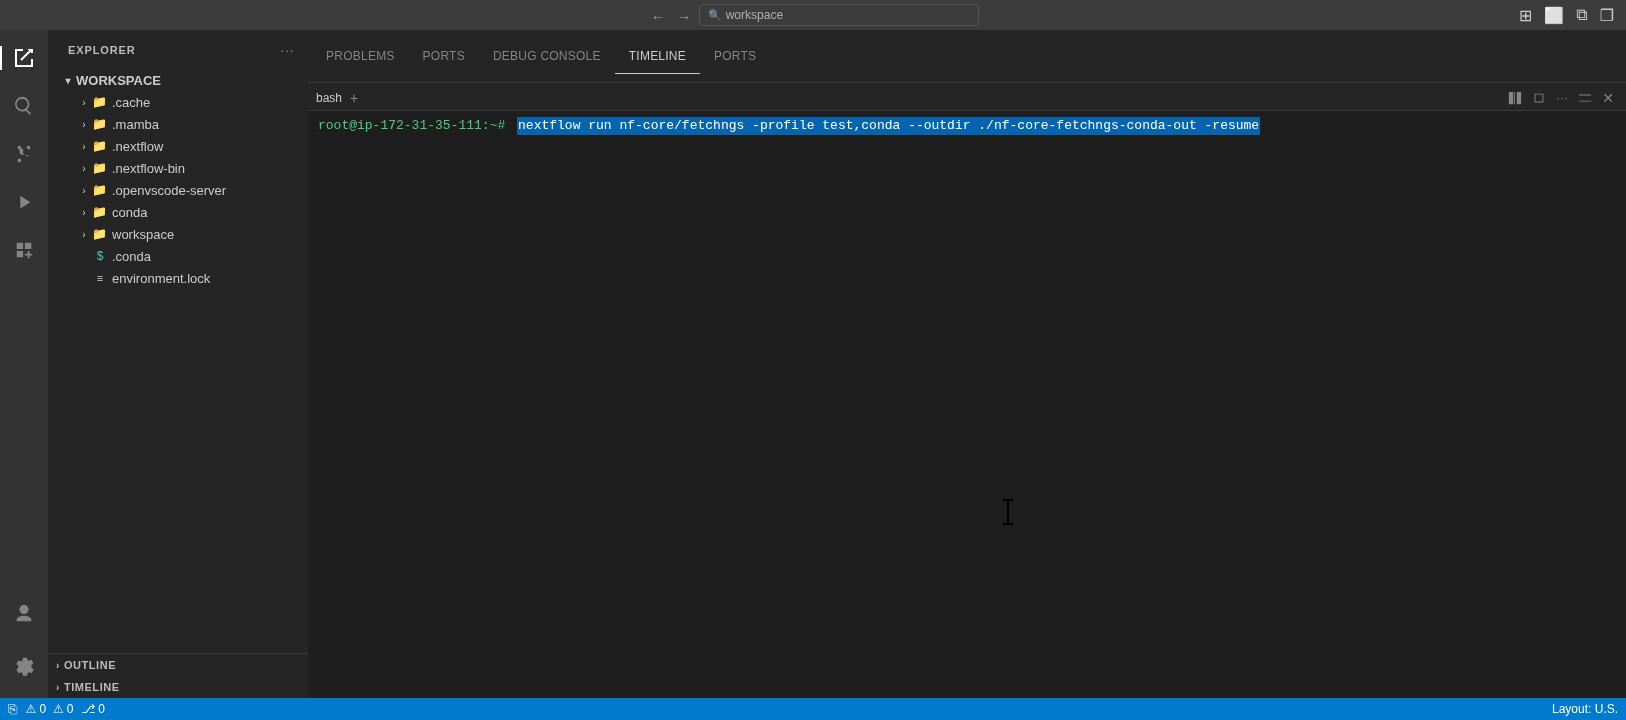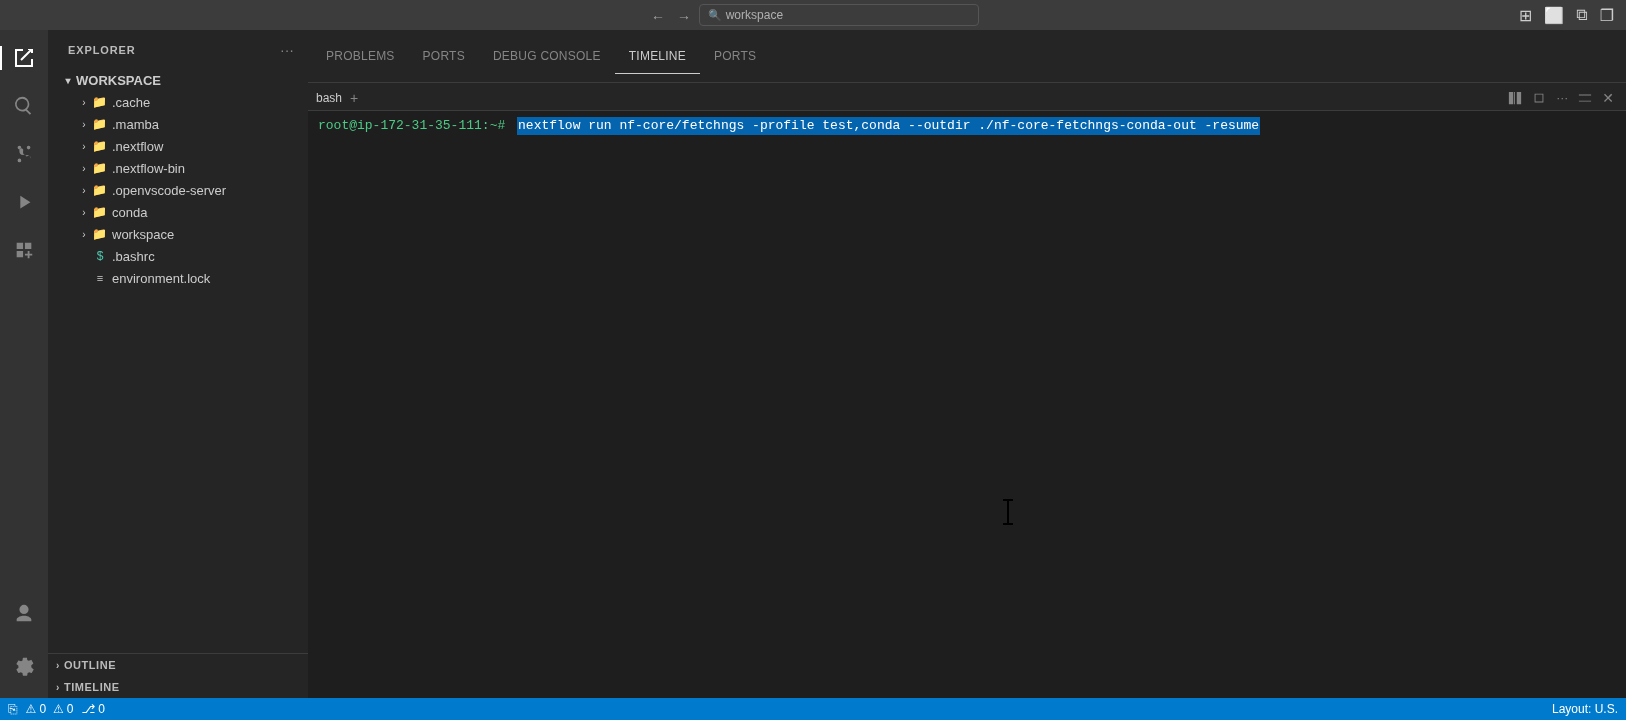--- a/index.html
+++ b/index.html
@@ -515,21 +515,21 @@
 
       <div class="tree-item" style="padding-left:28px;">
         <span class="chevron">›</span>
         <span class="file-icon folder-icon">📁</span>
         <span class="item-label">workspace</span>
       </div>
 
       <div class="tree-item" style="padding-left:28px;">
         <span class="chevron" style="width:16px;"></span>
         <span class="file-icon" style="color:#4ec9b0;">$</span>
-        <span class="item-label">.bashrc</span>
+        <span class="item-label">.conda</span>
       </div>
 
       <div class="tree-item" style="padding-left:28px;">
         <span class="chevron" style="width:16px;"></span>
         <span class="file-icon" style="color:#cccccc;font-size:11px;">≡</span>
         <span class="item-label">environment.lock</span>
       </div>
     </div>
 
     <div class="sidebar-bottom">

